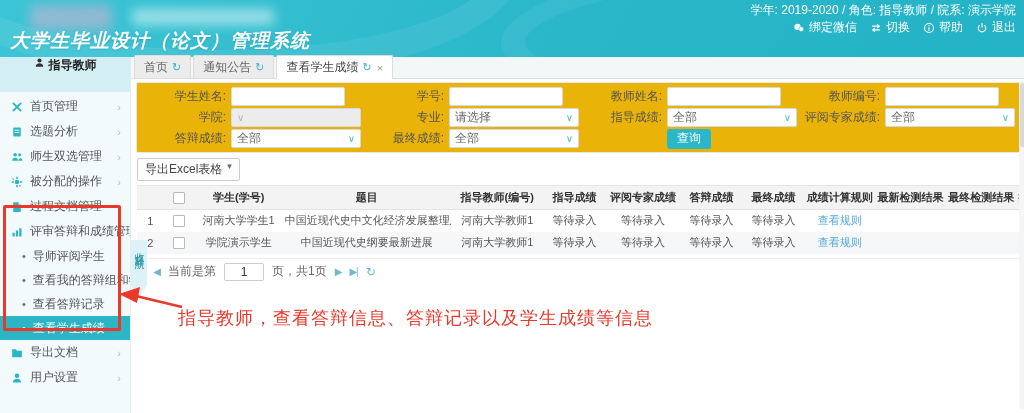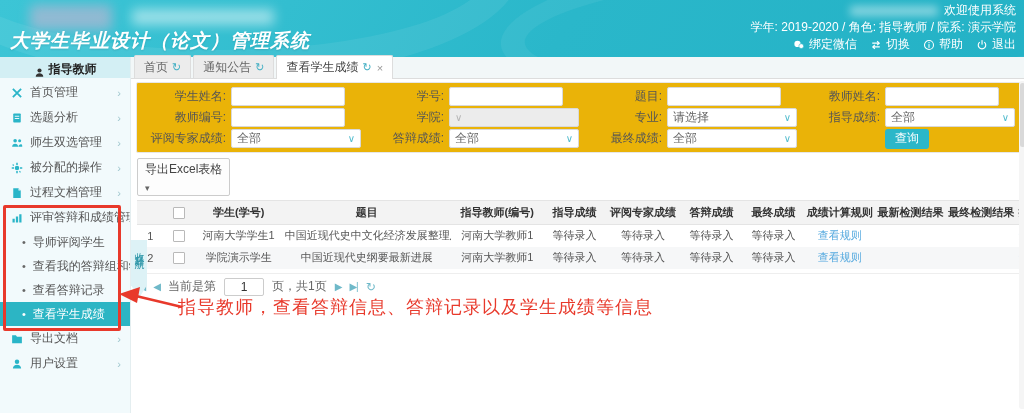--- a/index.html
+++ b/index.html
@@ -19,21 +19,21 @@
   .hdr-links { display:flex; align-items:center; justify-content:flex-end; gap:13px; }
   .hdr-link { display:flex; align-items:center; gap:4px; color:#fff; cursor:pointer; position:relative; }
   .hdr-link svg { width:12px; height:12px; }
   .new-badge { position:relative; top:-6px; left:-1px; display:inline-block; width:19px; height:9px; background:#e63b33; border-radius:5px; box-shadow:0 0 0 1px rgba(255,255,255,.35) inset; }
 
   
   .body-wrap { display:flex; height:356px; }
 
   
   .sidebar { width:130px; background:#f2fafc; flex:none; position:relative; }
-  .sb-header { height:21px; background:#d3eff4; display:flex; align-items:flex-end; justify-content:center; gap:4px; color:#222; font-weight:bold; }
+  .sb-header { height:35px; background:#d3eff4; display:flex; align-items:flex-start; justify-content:center; gap:4px; color:#222; font-weight:bold; }
   .sb-header svg { width:11px; height:11px; fill:#333; }
   .sb-list { padding-top:2px; }
   .sb-item { height:25px; display:flex; align-items:center; padding:0 9px 0 11px; cursor:pointer; color:#555; }
   .sb-item svg { width:12px; height:12px; fill:#2ab5c8; flex:none; }
   .sb-item .lbl { flex:1; margin-left:7px; white-space:nowrap; }
   .sb-item .chev { color:#9fc6ce; font-size:11px; }
   .sb-sub { }
   .sb-subitem { height:24px; display:flex; align-items:center; padding-left:22px; gap:7px; cursor:pointer; color:#555; white-space:nowrap; }
   .sb-subitem .dot { font-size:11px; color:#666; }
   .sb-subitem.active { background:#2cb5c4; color:#fff; }
@@ -56,21 +56,21 @@
   .fcell .flabel { width:88px; text-align:right; padding-right:5px; color:#555; white-space:nowrap; flex:none; }
   .tinput { width:114px; height:19px; border:1px solid #d9d9d9; border-radius:2px; background:#fff; font-size:12px; padding:0 4px; color:#333; }
   .fselect { width:130px; height:19px; border:1px solid #d9d9d9; border-radius:2px; background:#fff; display:flex; align-items:center; padding:0 5px; color:#666; cursor:pointer; }
   .fselect .sval { flex:1; white-space:nowrap; overflow:hidden; }
   .fselect .schev { color:#53bccd; font-size:10px; }
   .fselect.disabled { background:#ececec; color:#9a9a9a; cursor:default; }
   .fselect.disabled .schev { color:#b5b5b5; }
   .query-btn { margin-left:88px; width:44px; height:20px; background:#2bb7c9; color:#fff; border:none; border-radius:3px; font-size:12px; cursor:pointer; }
 
   .export-row { padding:5px 0 4px 6px; flex:none; }
-  .export-btn { display:inline-flex; align-items:flex-start; gap:5px; border:1px solid #ccc; background:#fdfdfd; border-radius:2px; padding:2px 7px; color:#444; font-size:12px; cursor:pointer;flex-direction:column; }
+  .export-btn { display:inline-flex; align-items:flex-start; gap:5px; border:1px solid #ccc; background:#fdfdfd; border-radius:2px; padding:2px 7px; color:#444; font-size:12px; cursor:pointer; }
   .export-btn .caret { font-size:9px; color:#666; }
 
   table.grid { width:calc(100% - 12px); margin:0 6px; border-collapse:collapse; table-layout:fixed; font-size:11px; }
   table.grid th { background:#f3f3f3; border-top:1px solid #e4e4e4; border-bottom:1px solid #e4e4e4; color:#333; font-weight:bold; height:24px; text-align:center; padding:0 2px; white-space:nowrap; overflow:hidden; }
   table.grid td { height:22px; text-align:center; color:#555; padding:0 2px; white-space:nowrap; overflow:hidden; }
   table.grid tr.odd td { background:#fff; }
   table.grid tr.even td { background:#f6f7f8; }
   .cbx { display:inline-block; width:12px; height:12px; border:1px solid #b9b9b9; background:#fff; border-radius:1px; vertical-align:middle; cursor:pointer; }
   a.lnk { color:#56aadf; text-decoration:none; cursor:pointer; }
 
@@ -80,36 +80,32 @@
   .pg-input { width:40px; height:18px; border:1px solid #ccc; border-radius:2px; text-align:center; font-size:12px; color:#333; }
   .pager-right { color:#666; }
 
   
   .vscroll { position:absolute; right:1px; top:24px; bottom:4px; width:7px; background:#f5f5f5; border-radius:3px; }
   .vthumb { position:absolute; top:2px; left:1px; width:5px; height:64px; background:#d9d9d9; border-radius:3px; }
 
   
   .anno-box { position:absolute; left:3px; top:205px; width:118px; height:126px; border:3px solid #e8392b; border-radius:2px; z-index:40; pointer-events:none; }
   .anno-arrow { position:absolute; left:116px; top:283px; width:74px; height:30px; z-index:41; pointer-events:none; }
-  .anno-text { position:absolute; left:178px; top:295px; color:#e8392b; font-size:18px; letter-spacing:1px; z-index:41; white-space:nowrap; }
+  .anno-text { position:absolute; left:178px; top:306px; color:#e8392b; font-size:18px; letter-spacing:1px; z-index:41; white-space:nowrap; }
 </style>
 </head>
 <body>
 
 <div class="header">
   <div class="swoosh1"></div>
   <div class="swoosh2"></div>
   <div class="logo-blur"></div>
   <div class="logo-blur2"></div>
   <div class="app-title">大学生毕业设计（论文）管理系统</div>
   <div class="header-right">
-    <div class="welcome-line">
-      <span class="name-blur"></span>
-      <span>欢迎使用系统</span>
-    </div>
     <div>学年: 2019-2020 / 角色: 指导教师 / 院系: 演示学院</div>
     <div class="hdr-links">
       <span class="hdr-link">
         <svg viewBox="0 0 16 16">
             <circle cx="6" cy="6.5" r="4.2" fill="#fff"></circle>
             <circle cx="11" cy="9.5" r="3.2" fill="#fff" stroke="#2ab7ca" stroke-width=".8"></circle>
           </svg>
         <span>绑定微信</span>
       </span>
       <span class="hdr-link">
@@ -256,24 +252,20 @@
       </div>
     </div>
 
     <div class="search-panel">
       <div class="fcell">
           <span class="flabel">学生姓名:</span>
           <input class="tinput" style="">
         </div>
       <div class="fcell">
           <span class="flabel">学号:</span>
-          <input class="tinput" style="">
-        </div>
-      <div class="fcell">
-          <span class="flabel">题目:</span>
           <input class="tinput" style="">
         </div>
       <div class="fcell">
           <span class="flabel">教师姓名:</span>
           <input class="tinput" style="">
         </div>
 
       <div class="fcell">
           <span class="flabel">教师编号:</span>
           <input class="tinput" style="">

